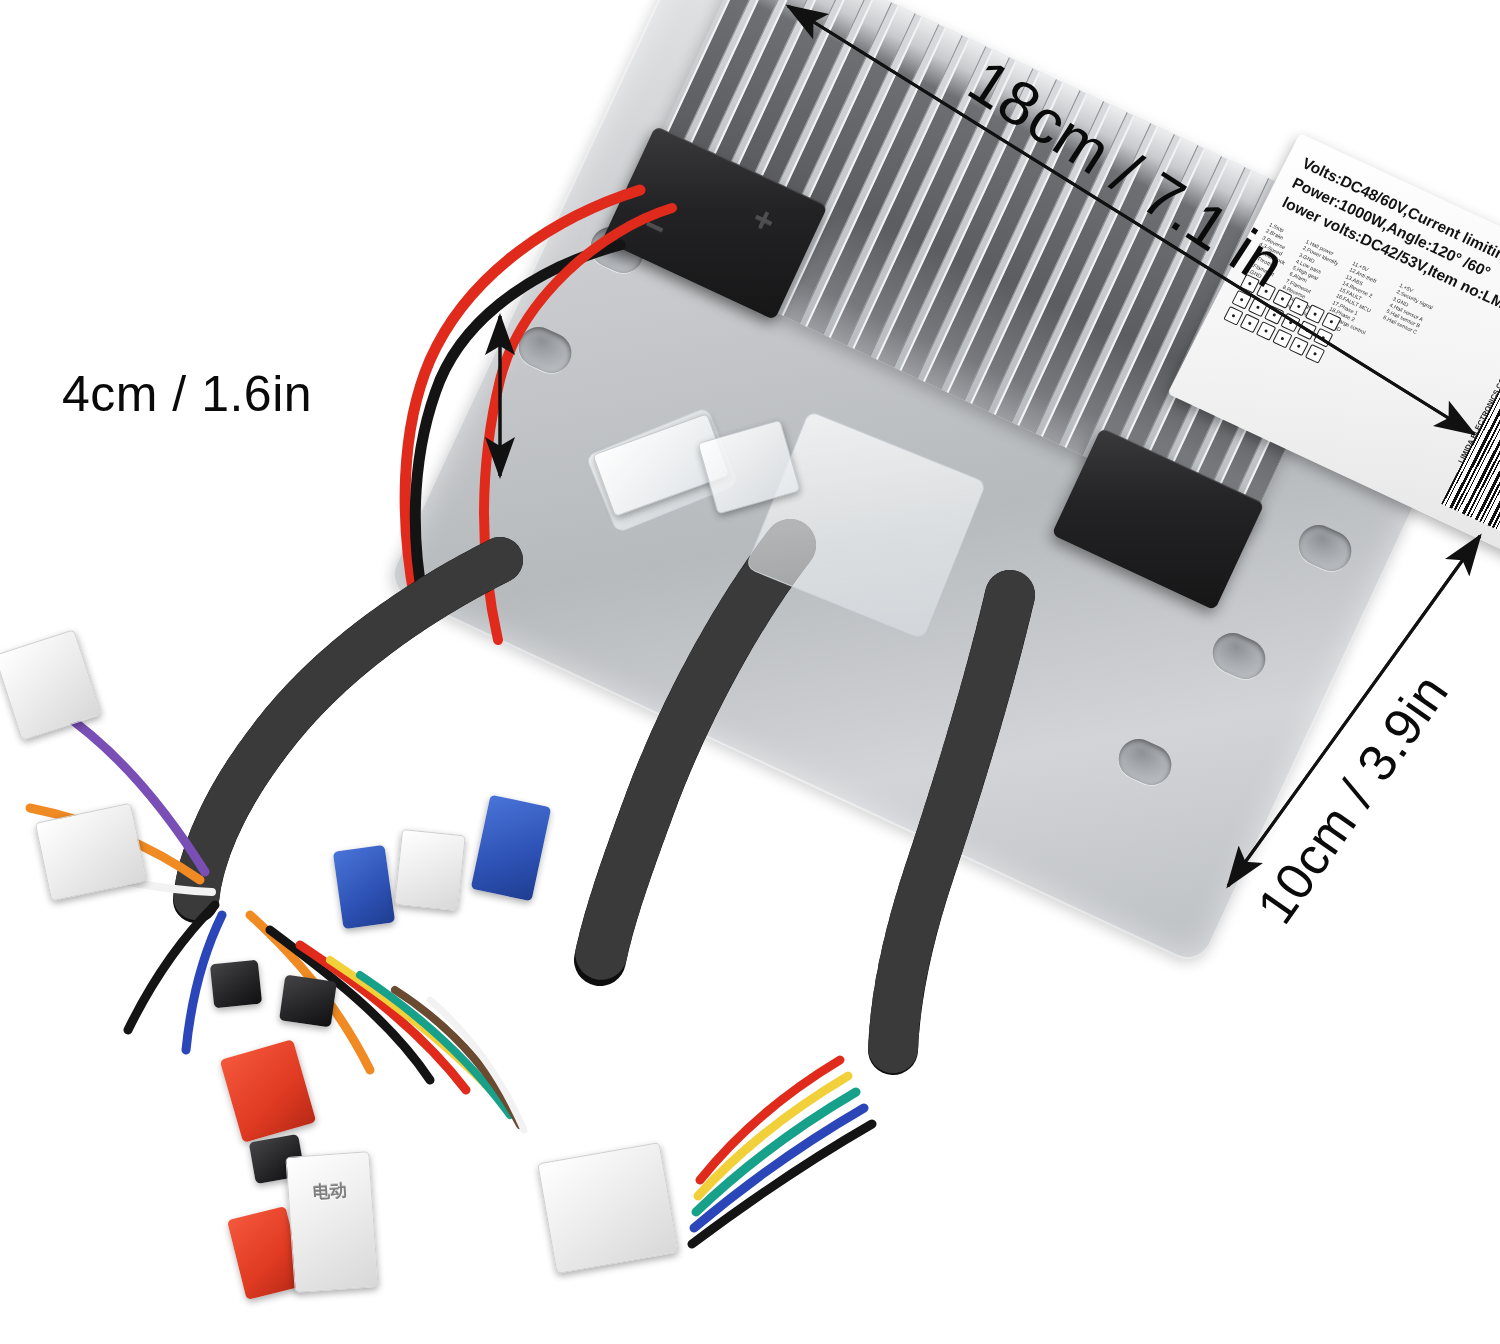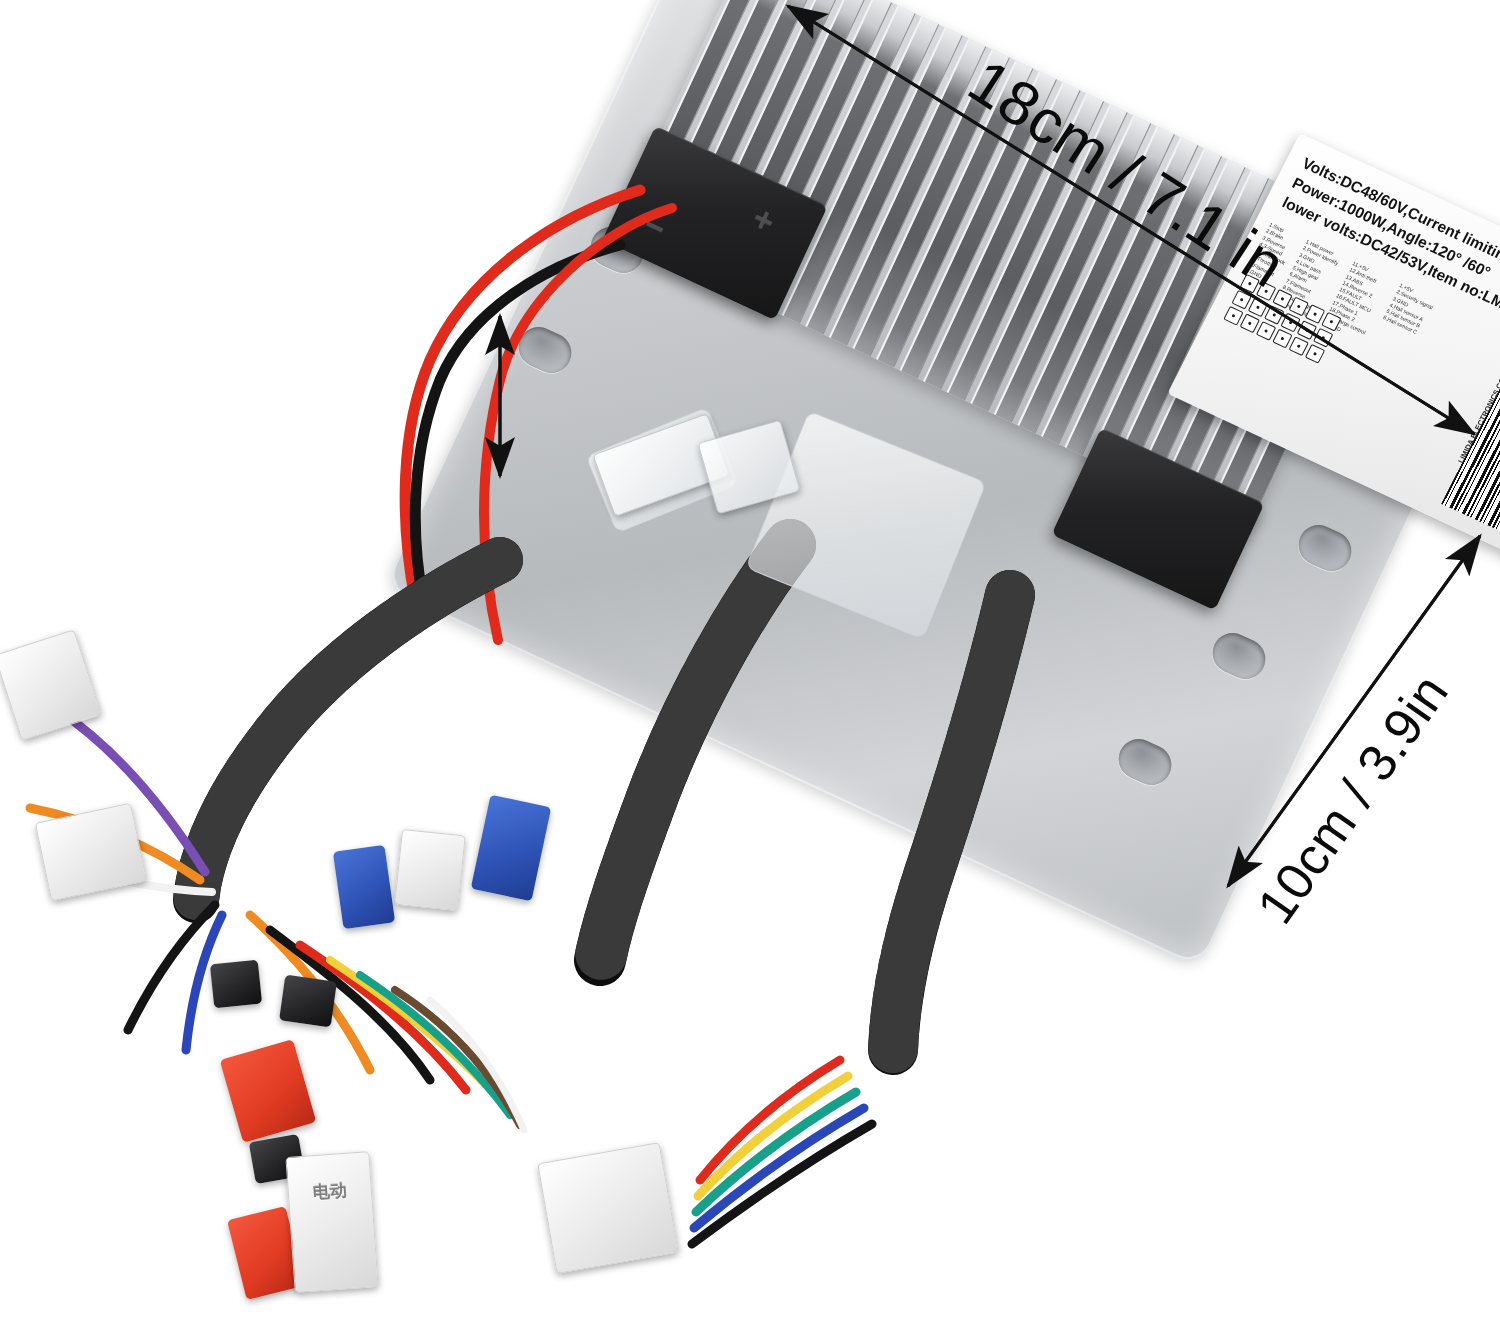--- a/index.html
+++ b/index.html
@@ -344,15 +344,16 @@
   <div class="conn conn-red" style="left:236px;top:1212px;width:60px;height:82px;transform:rotate(-14deg);"></div>
   <div class="conn conn-black" style="left:252px;top:1138px;width:50px;height:42px;transform:rotate(-10deg);"></div>
 
   <div class="conn conn-white" style="left:290px;top:1154px;width:82px;height:134px;transform:rotate(-4deg);">
     <div class="cn-char" style="left:24px;top:28px;">电动</div>
   </div>
 
   <div class="conn conn-white" style="left:546px;top:1152px;width:122px;height:110px;transform:rotate(-10deg);"></div>
 
   <div class="dim-label" id="dim-width-label">18cm / 7.1 in</div>
+  <div class="dim-label" id="dim-height-label">4cm / 1.6in</div>
   <div class="dim-label" id="dim-depth-label">10cm / 3.9in</div>
 
 </div>
 
 </body></html>

